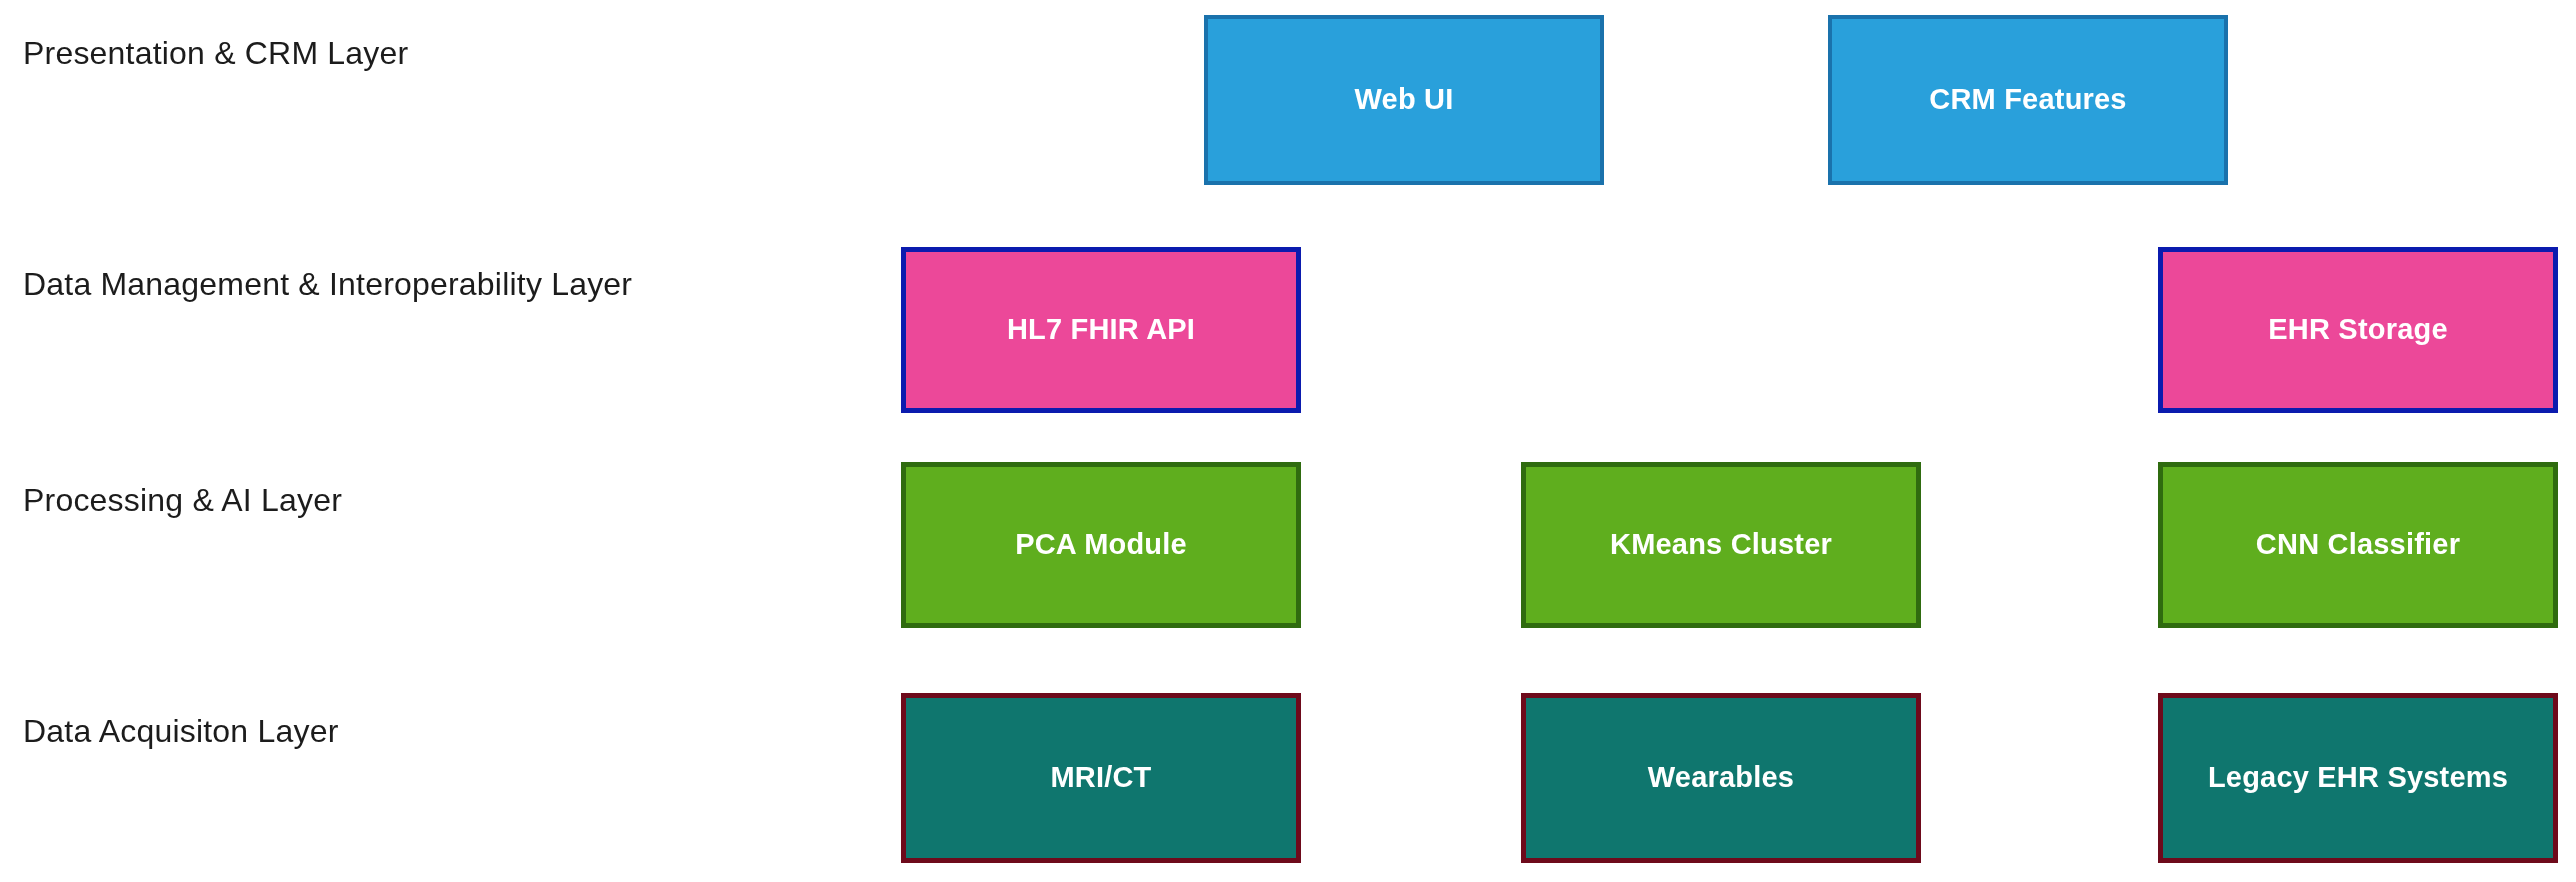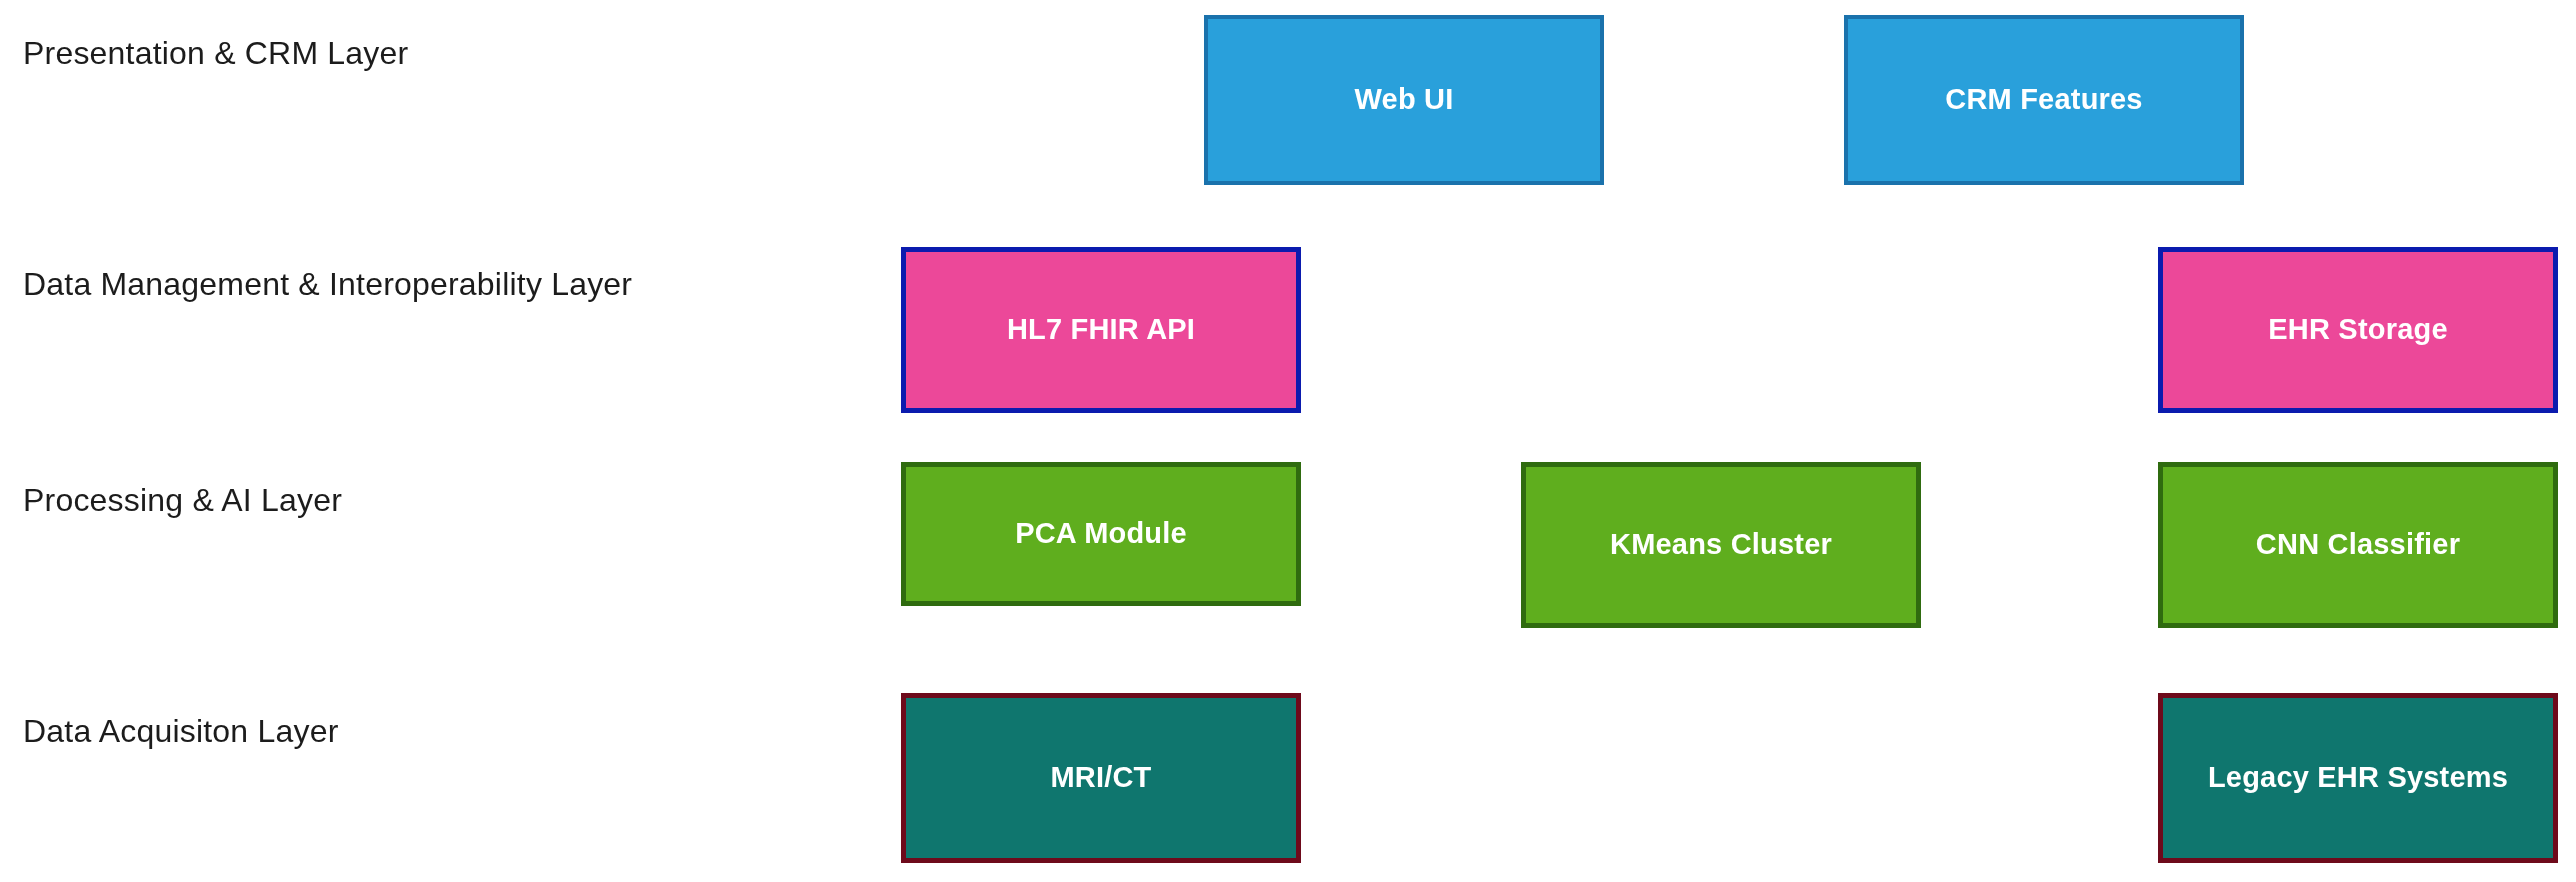--- a/index.html
+++ b/index.html
@@ -65,54 +65,57 @@
 <body>
 
 <div id="canvas">
 
   <div class="layer-label" style="top:36px;">Presentation &amp; CRM Layer</div>
 
   <div class="node presentation" style="left:1204px; top:14.6px; width:400px; height:170px;">
     <span>Web UI</span>
   </div>
 
-  <div class="node presentation" style="left:1828px; top:14.6px; width:400px; height:170px;margin-left:16px;">
+  <div class="node presentation" style="left:1828px; top:14.6px; width:400px; height:170px;">
     <span>CRM Features</span>
   </div>
 
   <div class="layer-label" style="top:267px;">Data Management &amp; Interoperability Layer</div>
 
   <div class="node datamgmt" style="left:901px; top:247px; width:400px; height:166px;">
     <span>HL7 FHIR API</span>
   </div>
 
 
   <div class="node datamgmt" style="left:2158px; top:247px; width:400px; height:166px;">
     <span>EHR Storage</span>
   </div>
 
   <div class="layer-label" style="top:483px;">Processing &amp; AI Layer</div>
 
-  <div class="node processing" style="left:901px; top:462px; width:400px; height:144px;">
+  <div class="node processing" style="left:901px; top:462px; width:400px; height:166px;">
     <span>PCA Module</span>
   </div>
 
   <div class="node processing" style="left:2158px; top:462px; width:400px; height:166px;">
     <span>CNN Classifier</span>
   </div>
 
   <div class="node processing" style="left:1521px; top:462px; width:400px; height:166px;">
     <span>KMeans Cluster</span>
   </div>
 
   <div class="layer-label" style="top:714px;">Data Acquisiton Layer</div>
 
   <div class="node acquisition" style="left:901px; top:693px; width:400px; height:170px;">
     <span>MRI/CT</span>
   </div>
 
+  <div class="node acquisition" style="left:1521px; top:693px; width:400px; height:170px;">
+    <span>Wearables</span>
+  </div>
 
   <div class="node acquisition" style="left:2158px; top:693px; width:400px; height:170px;">
     <span>Legacy EHR Systems</span>
   </div>
 
 </div>
 
 
 </body></html>

